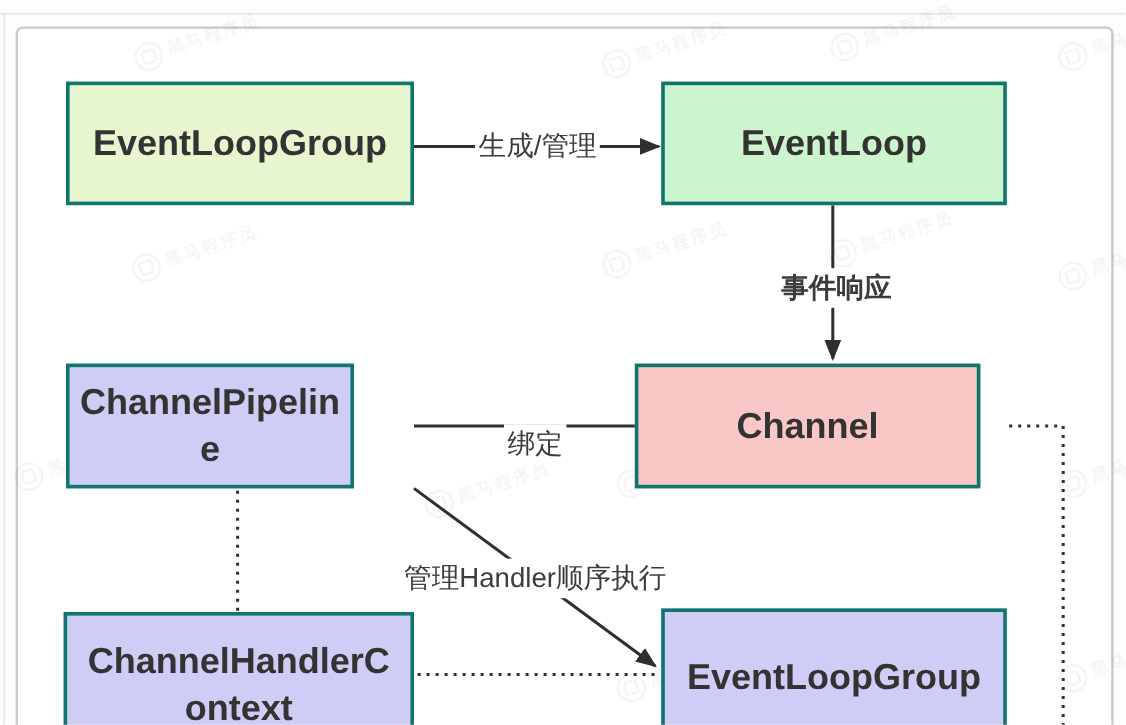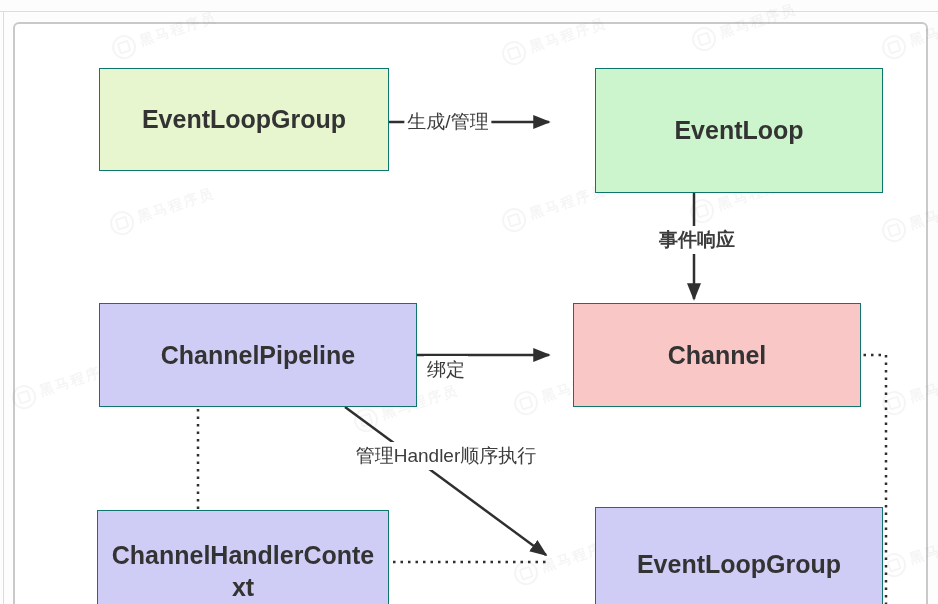--- a/index.html
+++ b/index.html
@@ -25,40 +25,40 @@
   }
   .wm-logo{
     width:20px;height:20px;border:2px solid #555;border-radius:50%;
     display:inline-flex;align-items:center;justify-content:center;flex:0 0 auto;
   }
   .wm-logo::after{content:"";width:8px;height:8px;border:2px solid #555;border-radius:2px;}
   .wm-text{font-size:14px;font-weight:bold;letter-spacing:2px;}
   svg.connectors{position:absolute;left:0;top:0;z-index:2;}
   .node{
     position:absolute;z-index:3;
-    border:1px solid #0f766e;
+    border:3px solid #0f766e;
     display:flex;align-items:center;justify-content:center;text-align:center;
-    font-weight:bold;font-size:25px;color:#333333;
-    line-height:1.3;word-break:break-all;padding:0 8px;box-sizing:border-box;margin-left:44px;
+    font-weight:bold;font-size:30px;color:#333333;
+    line-height:1.3;word-break:break-all;padding:0 8px;box-sizing:border-box;
   }
   .node-eventloopgroup{left:55px;top:68px;width:290px;height:103px;}
-  .node-eventloop{left:551px;top:68px;width:288px;height:125px;}
-  .node-channelpipeline{left:55px;top:303px;width:318px;height:104px;}
+  .node-eventloop{left:551px;top:68px;width:288px;height:103px;}
+  .node-channelpipeline{left:55px;top:303px;width:240px;height:104px;}
   .node-channel{left:529px;top:303px;width:288px;height:104px;}
   .node-channelhandlercontext{left:53px;top:510px;width:292px;height:122px;}
   .node-channelhandler{left:551px;top:507px;width:288px;height:115px;}
   .edge-label{
     position:absolute;z-index:4;transform:translate(-50%,-50%);
-    background:#ffffff;color:#3c3c3c;font-size:19px;white-space:nowrap;
+    background:#ffffff;color:#3c3c3c;font-size:23px;white-space:nowrap;
     padding:1px 3px;
   }
   .lbl-gen{left:448px;top:122px;}
   .lbl-evt{left:697px;top:240px;font-weight:bold;}
   .lbl-bind{left:446px;top:370px;}
-  .lbl-mgr{left:446px;top:456px;}
+  .lbl-mgr{left:446px;top:482px;}
 </style>
 </head>
 <body>
 
 <div class="stage">
 
   <div class="chrome-top-line"></div>
   <div class="chrome-left-line"></div>
   <div class="panel"></div>
 

